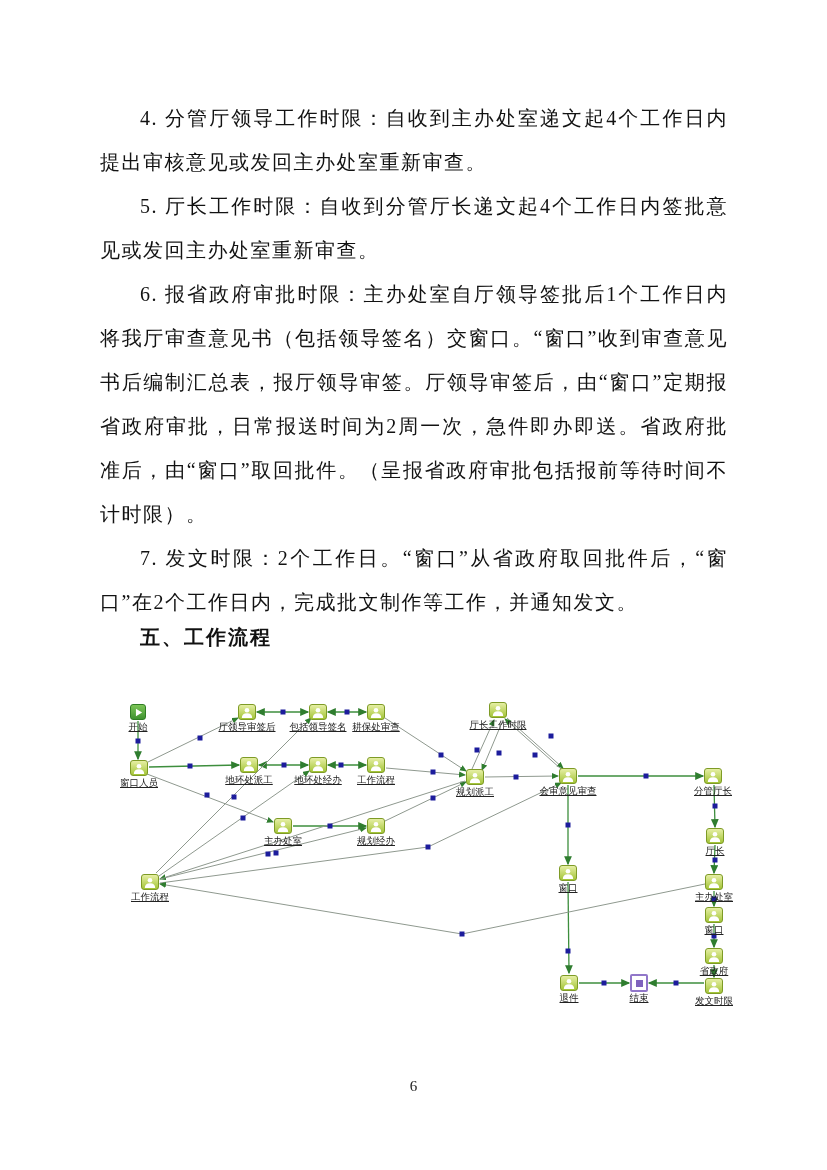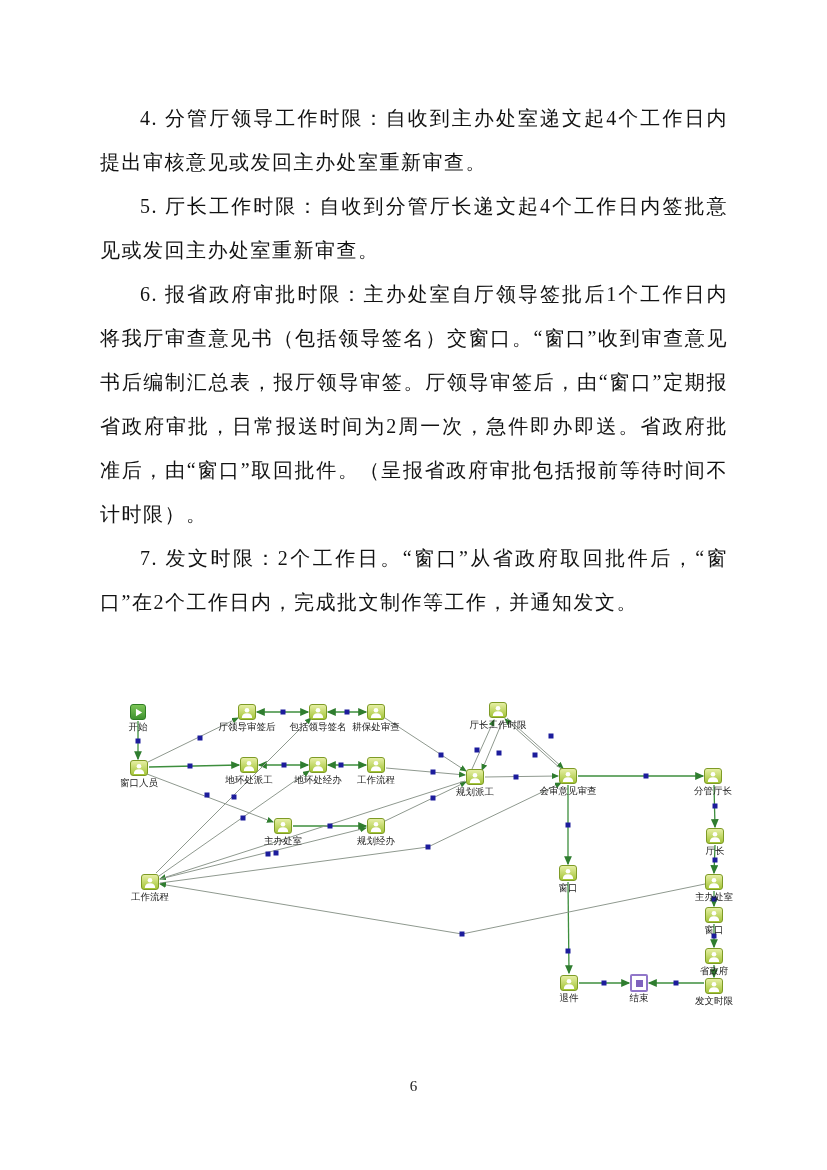--- a/index.html
+++ b/index.html
@@ -16,34 +16,35 @@
   .node{position:absolute;width:0;height:0;}
   .icon{position:absolute;display:flex;align-items:center;justify-content:center;box-sizing:border-box;}
   .icon.person{left:-9px;top:-8px;width:18px;height:16px;
         background:linear-gradient(#e6efa4,#a3c437);border:1px solid #7e9b26;border-radius:3px;}
   .icon.start{left:-8px;top:-8px;width:16px;height:16px;
         background:linear-gradient(#7cc557,#3f9330);border:1px solid #2f7d24;border-radius:3px;}
   .icon.end{left:-9px;top:-9px;width:18px;height:18px;background:#fff;
         border:2px solid #9177c9;border-radius:2px;}
   .end-inner{width:7px;height:7px;background:#7f63bd;}
   .nlabel{position:absolute;left:-46px;top:9px;width:92px;text-align:center;font-size:9.5px;
-        line-height:11px;color:#222;font-family:"Liberation Sans",sans-serif;letter-spacing:0;}
+        line-height:11px;color:#222;font-family:"Liberation Sans",sans-serif;letter-spacing:0;text-decoration:underline;}
 </style>
 </head>
 <body>
 
 <div class="page">
 
   <div class="textblock">
     <p>4. 分管厅领导工作时限：自收到主办处室递文起4个工作日内提出审核意见或发回主办处室重新审查。</p>
     <p>5. 厅长工作时限：自收到分管厅长递文起4个工作日内签批意见或发回主办处室重新审查。</p>
     <p>6. 报省政府审批时限：主办处室自厅领导签批后1个工作日内将我厅审查意见书（包括领导签名）交窗口。“窗口”收到审查意见书后编制汇总表，报厅领导审签。厅领导审签后，由“窗口”定期报省政府审批，日常报送时间为2周一次，急件即办即送。省政府批准后，由“窗口”取回批件。（呈报省政府审批包括报前等待时间不计时限）。</p>
     <p>7. 发文时限：2个工作日。“窗口”从省政府取回批件后，“窗口”在2个工作日内，完成批文制作等工作，并通知发文。</p>
   </div>
 
+  <div class="heading">五、工作流程</div>
 
   <div class="flowchart">
       <svg class="edges" width="645" height="335">
         <defs>
           <marker id="me" orient="auto" markerWidth="8" markerHeight="8" refX="6" refY="3">
             <path d="M0,0 L7,3 L0,6 Z" fill="#2f7d2f"></path>
           </marker>
           <marker id="ms" orient="auto-start-reverse" markerWidth="8" markerHeight="8" refX="6" refY="3">
             <path d="M0,0 L7,3 L0,6 Z" fill="#2f7d2f"></path>
           </marker>

